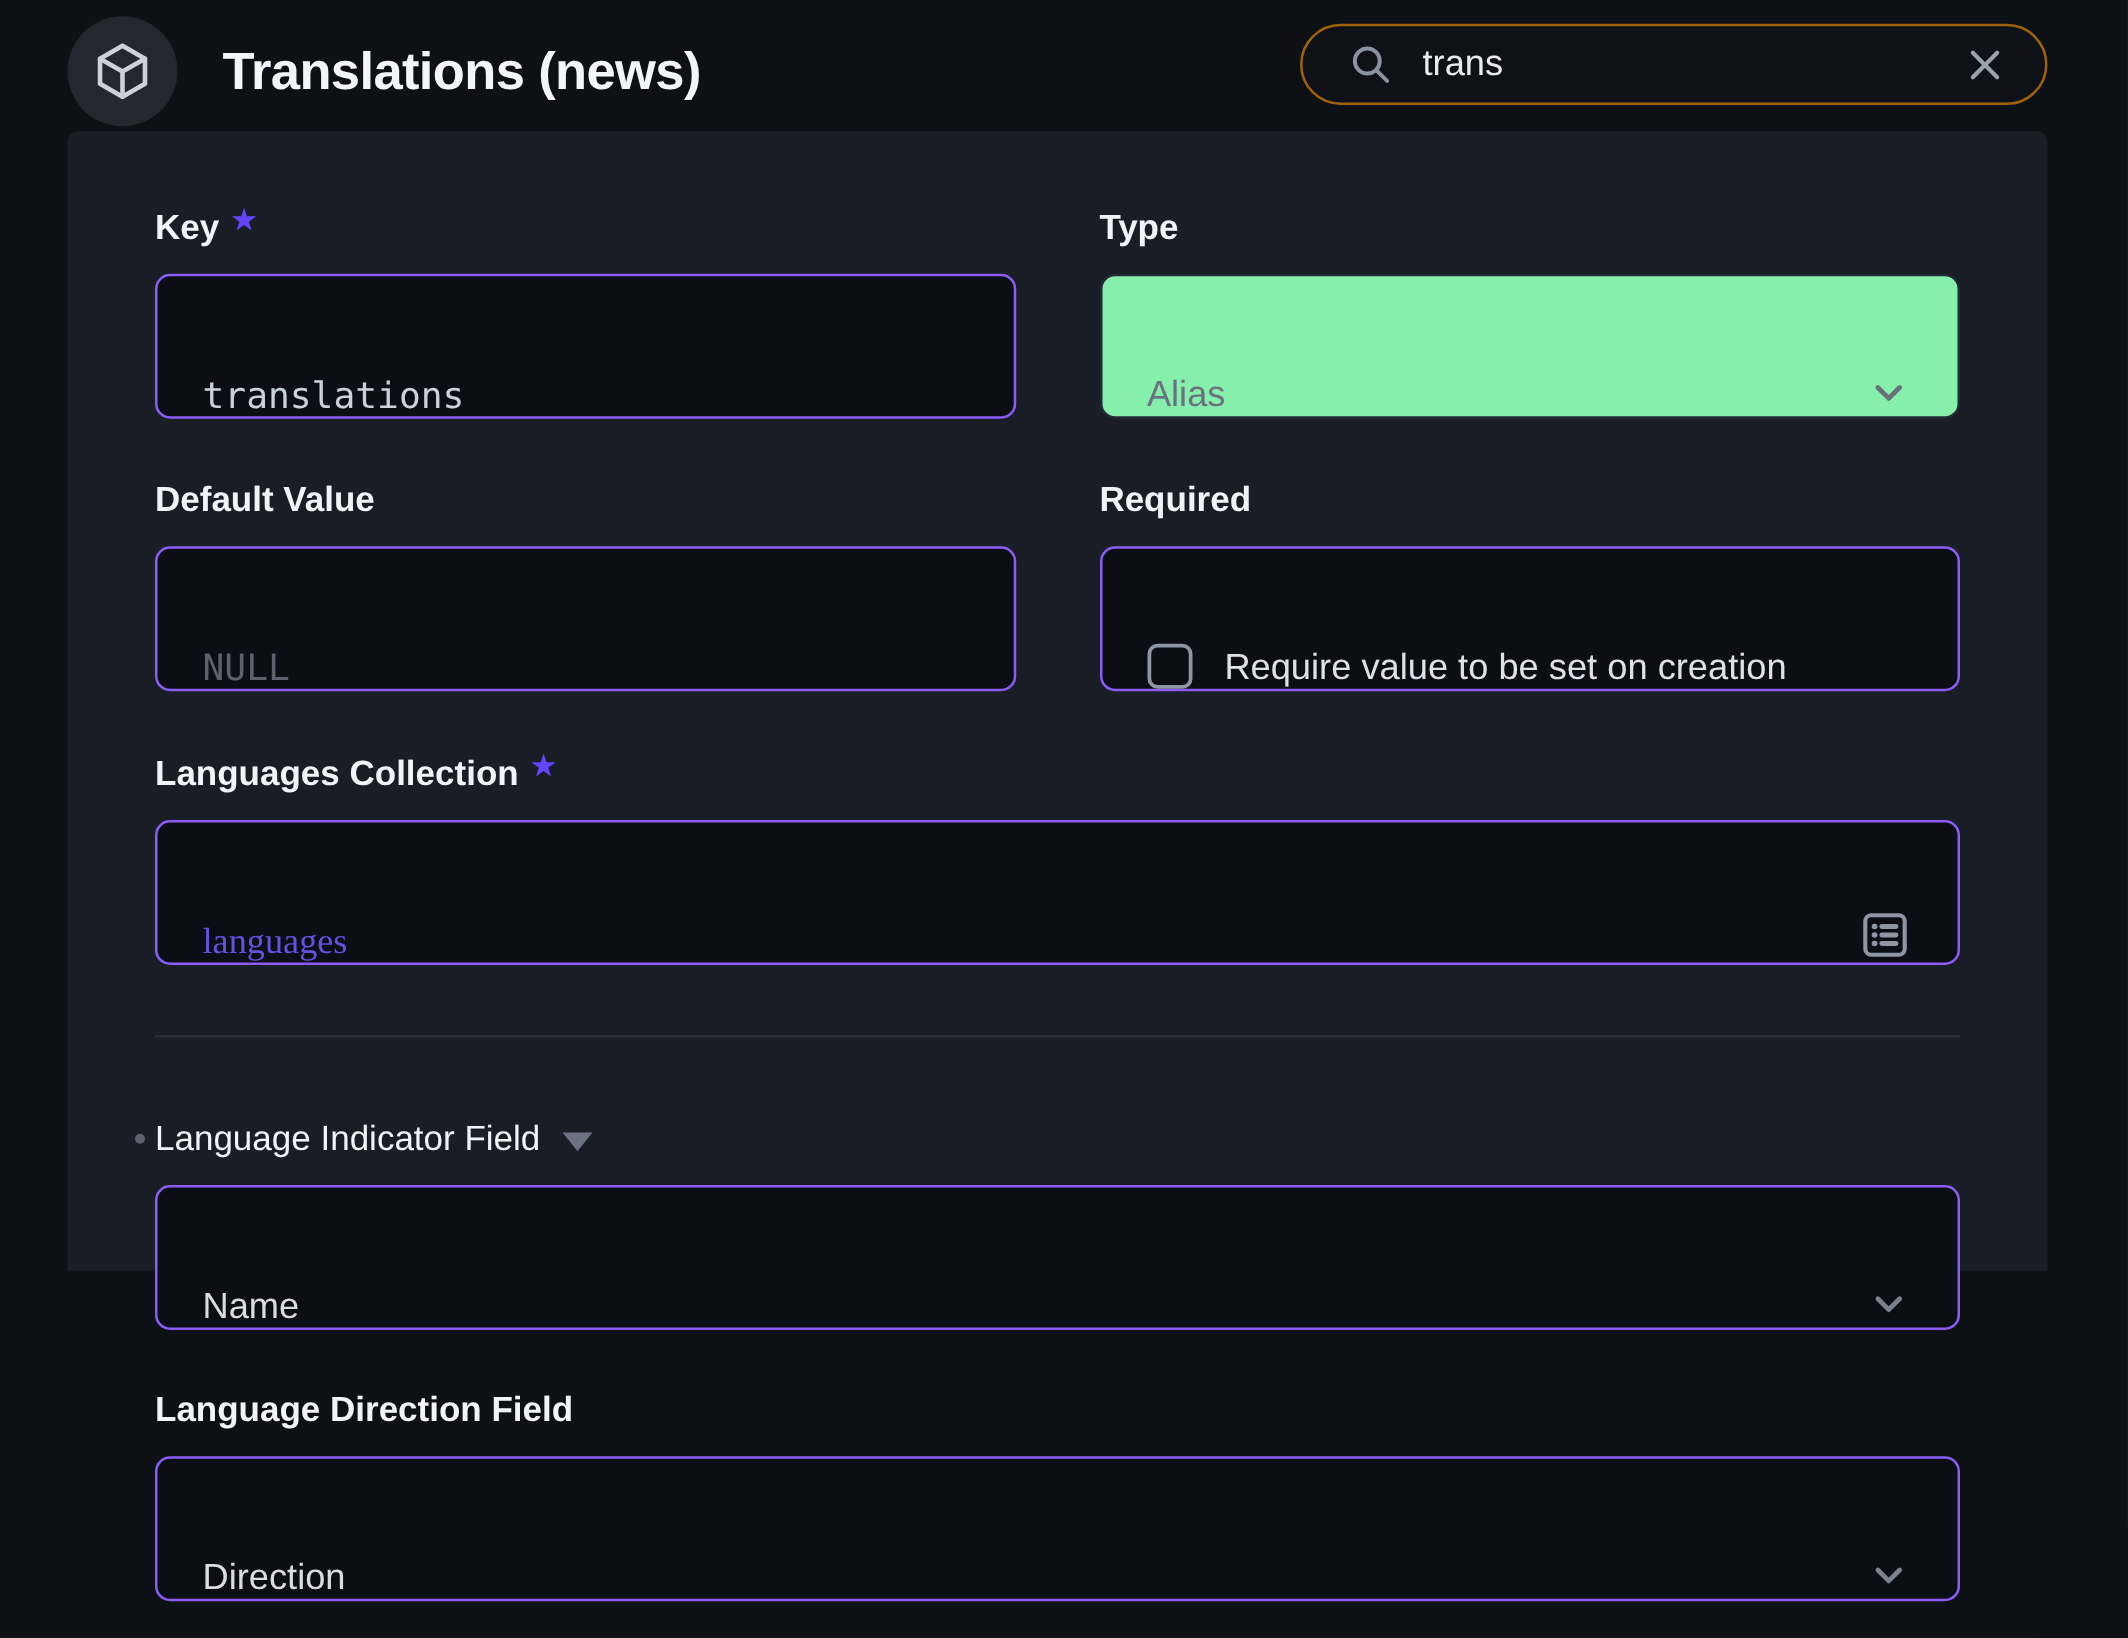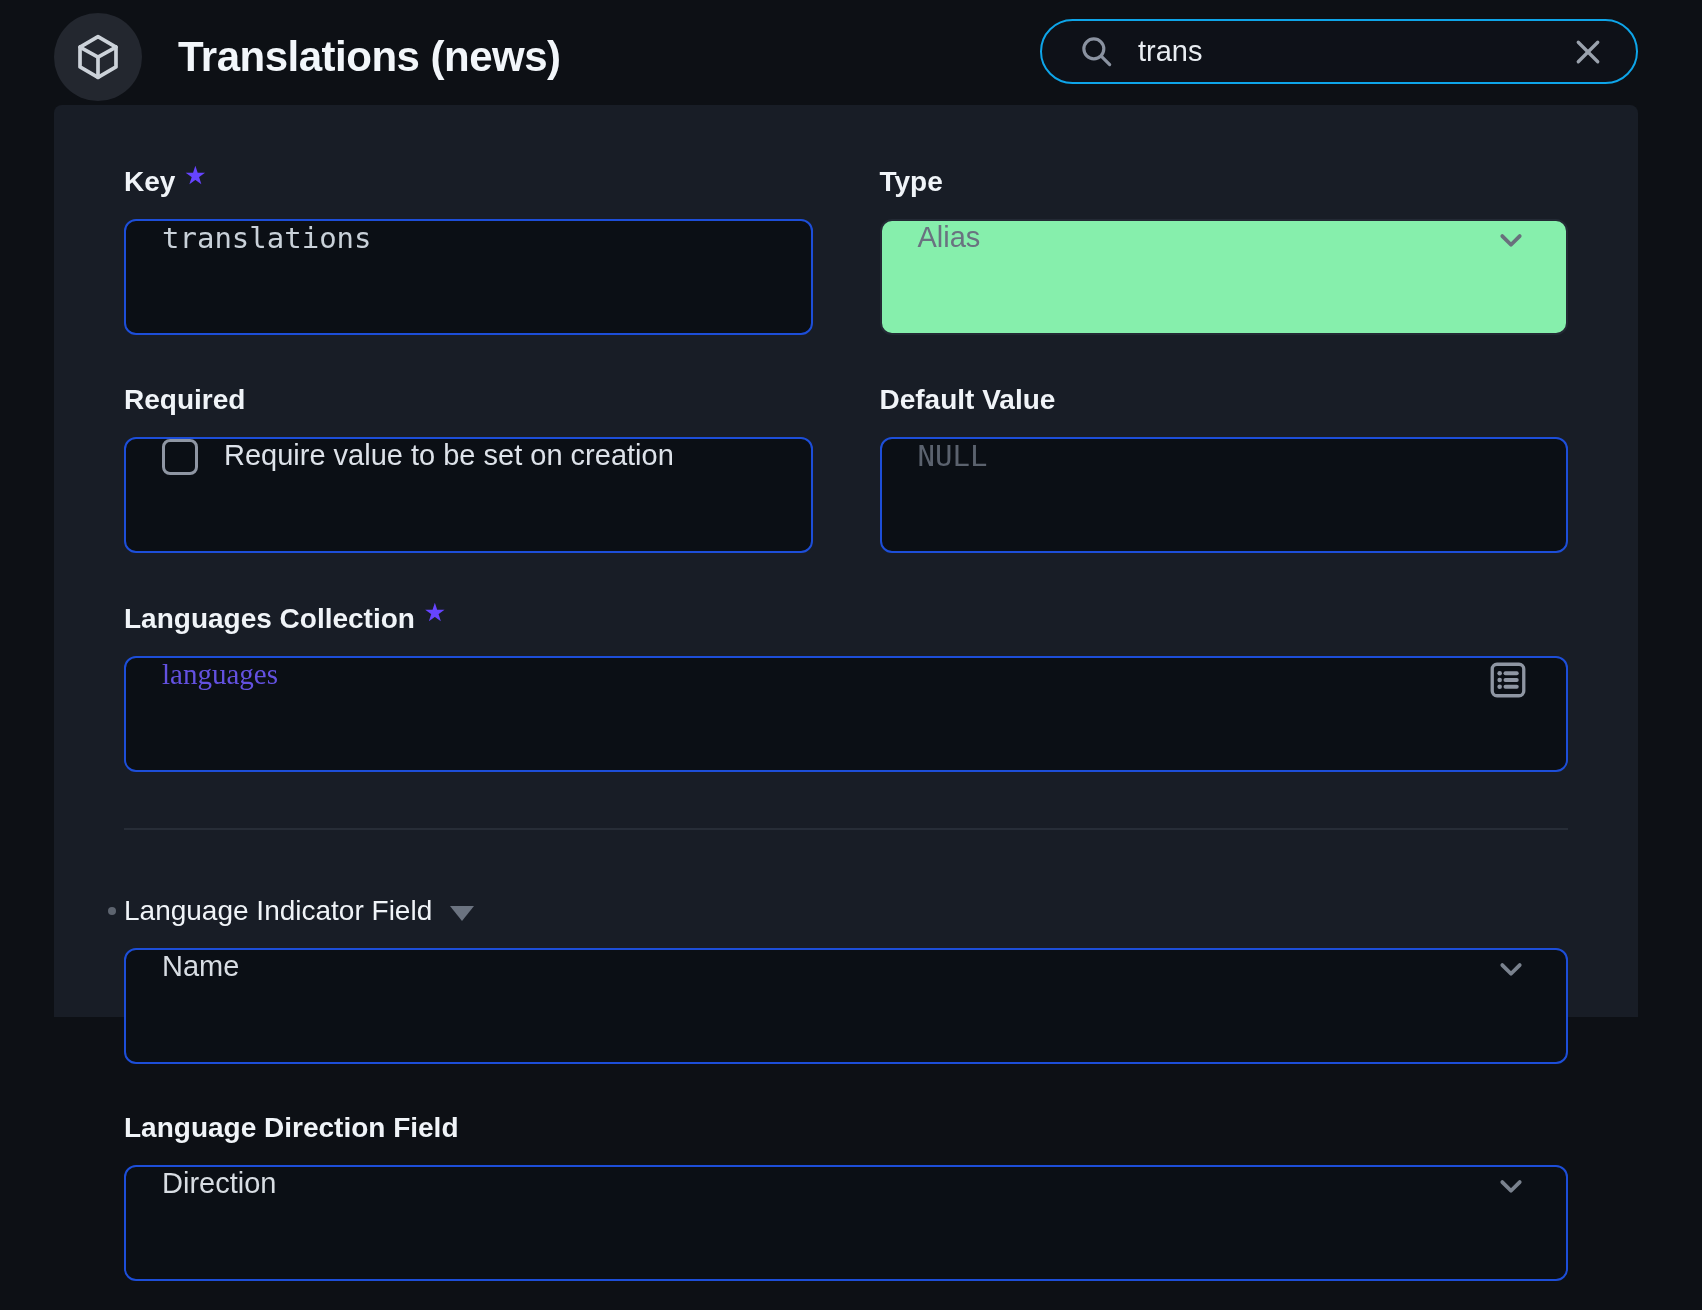--- a/index.html
+++ b/index.html
@@ -22,21 +22,21 @@
   }
   .avatar svg { width:52px; height:52px; }
   .page-title {
     margin-left:36px;
     font-size:42px; font-weight:700; color:#f2f6fa; letter-spacing:-0.5px;
     white-space:nowrap;
   }
   .search-pill {
     position:absolute; top:15px; right:64px;
     width:598px; height:65px;
-    border:2px solid #0ea5e9; border-radius:33px;
+    border:2px solid #a16207; border-radius:33px;
     background:#0e1118;
     display:flex; align-items:center;
     padding:0 30px 0 36px;
   }
   .search-pill svg.mag { width:38px; height:38px; flex:0 0 auto; }
   .search-pill input {
     flex:1 1 auto; min-width:0;
     background:transparent; border:none; outline:none;
     color:#e8ecf1; font-size:29px; font-family:"Liberation Sans",sans-serif;
     margin-left:22px;
@@ -52,22 +52,22 @@
   }
   .grid2 { display:grid; grid-template-columns:1fr 1fr; column-gap:67px; }
   .field-label {
     font-size:28px; font-weight:700; color:#f0f4f8;
     line-height:34px; margin-bottom:20px;
     display:flex; align-items:center;
   }
   .star { color:#6644ff; font-size:22px; margin-left:10px; position:relative; top:-6px; }
   .control {
     height:116px; border-radius:12px;
-    border:2px solid #1d4ed8; background:#0b0f15;
-    display:flex; align-items:flex-start;
+    border:2px solid #8b5cf6; background:#0b0f15;
+    display:flex; align-items:flex-end;
     padding:0 36px;
   }
   .control.disabled { background:#86efac; border-color:#232934; }
   .mono { font-family:Liberation Serif, serif; font-size:29px; }
   .val-mono-accent { color:#6351e0; }
   .placeholder-input {
     width:100%; background:transparent; border:none; outline:none;
     color:#c9d1d9; font-family:"DejaVu Sans Mono",monospace; font-size:29px;
   }
   .placeholder-input::placeholder { color:#5b626e; opacity:1; }
@@ -148,33 +148,33 @@
         <svg class="chev" viewBox="0 0 24 24" fill="none" stroke="#69707c" stroke-width="2.4" stroke-linecap="round" stroke-linejoin="round">
           <path d="M6.5 9.5 L12 15 L17.5 9.5"></path>
         </svg>
       </div>
     </div>
   </div>
 
   <div class="grid2 row-gap">
     <div>
       <div class="field-label">
+        <span>Default Value</span>
+      </div>
+      <div class="control">
+        <input class="placeholder-input" placeholder="NULL" style="">
+      </div>
+    </div>
+    <div>
+      <div class="field-label">
         <span>Required</span>
       </div>
       <div class="control checkbox-box">
         <div class="checkbox"></div>
         <span class="checkbox-label">Require value to be set on creation</span>
-      </div>
-    </div>
-    <div>
-      <div class="field-label">
-        <span>Default Value</span>
-      </div>
-      <div class="control">
-        <input class="placeholder-input" placeholder="NULL" style="">
       </div>
     </div>
   </div>
 
   <div class="sec-gap">
     <div class="field-label">
       <span>Languages Collection</span>
       <span class="star">★</span>
     </div>
     <div class="control">

